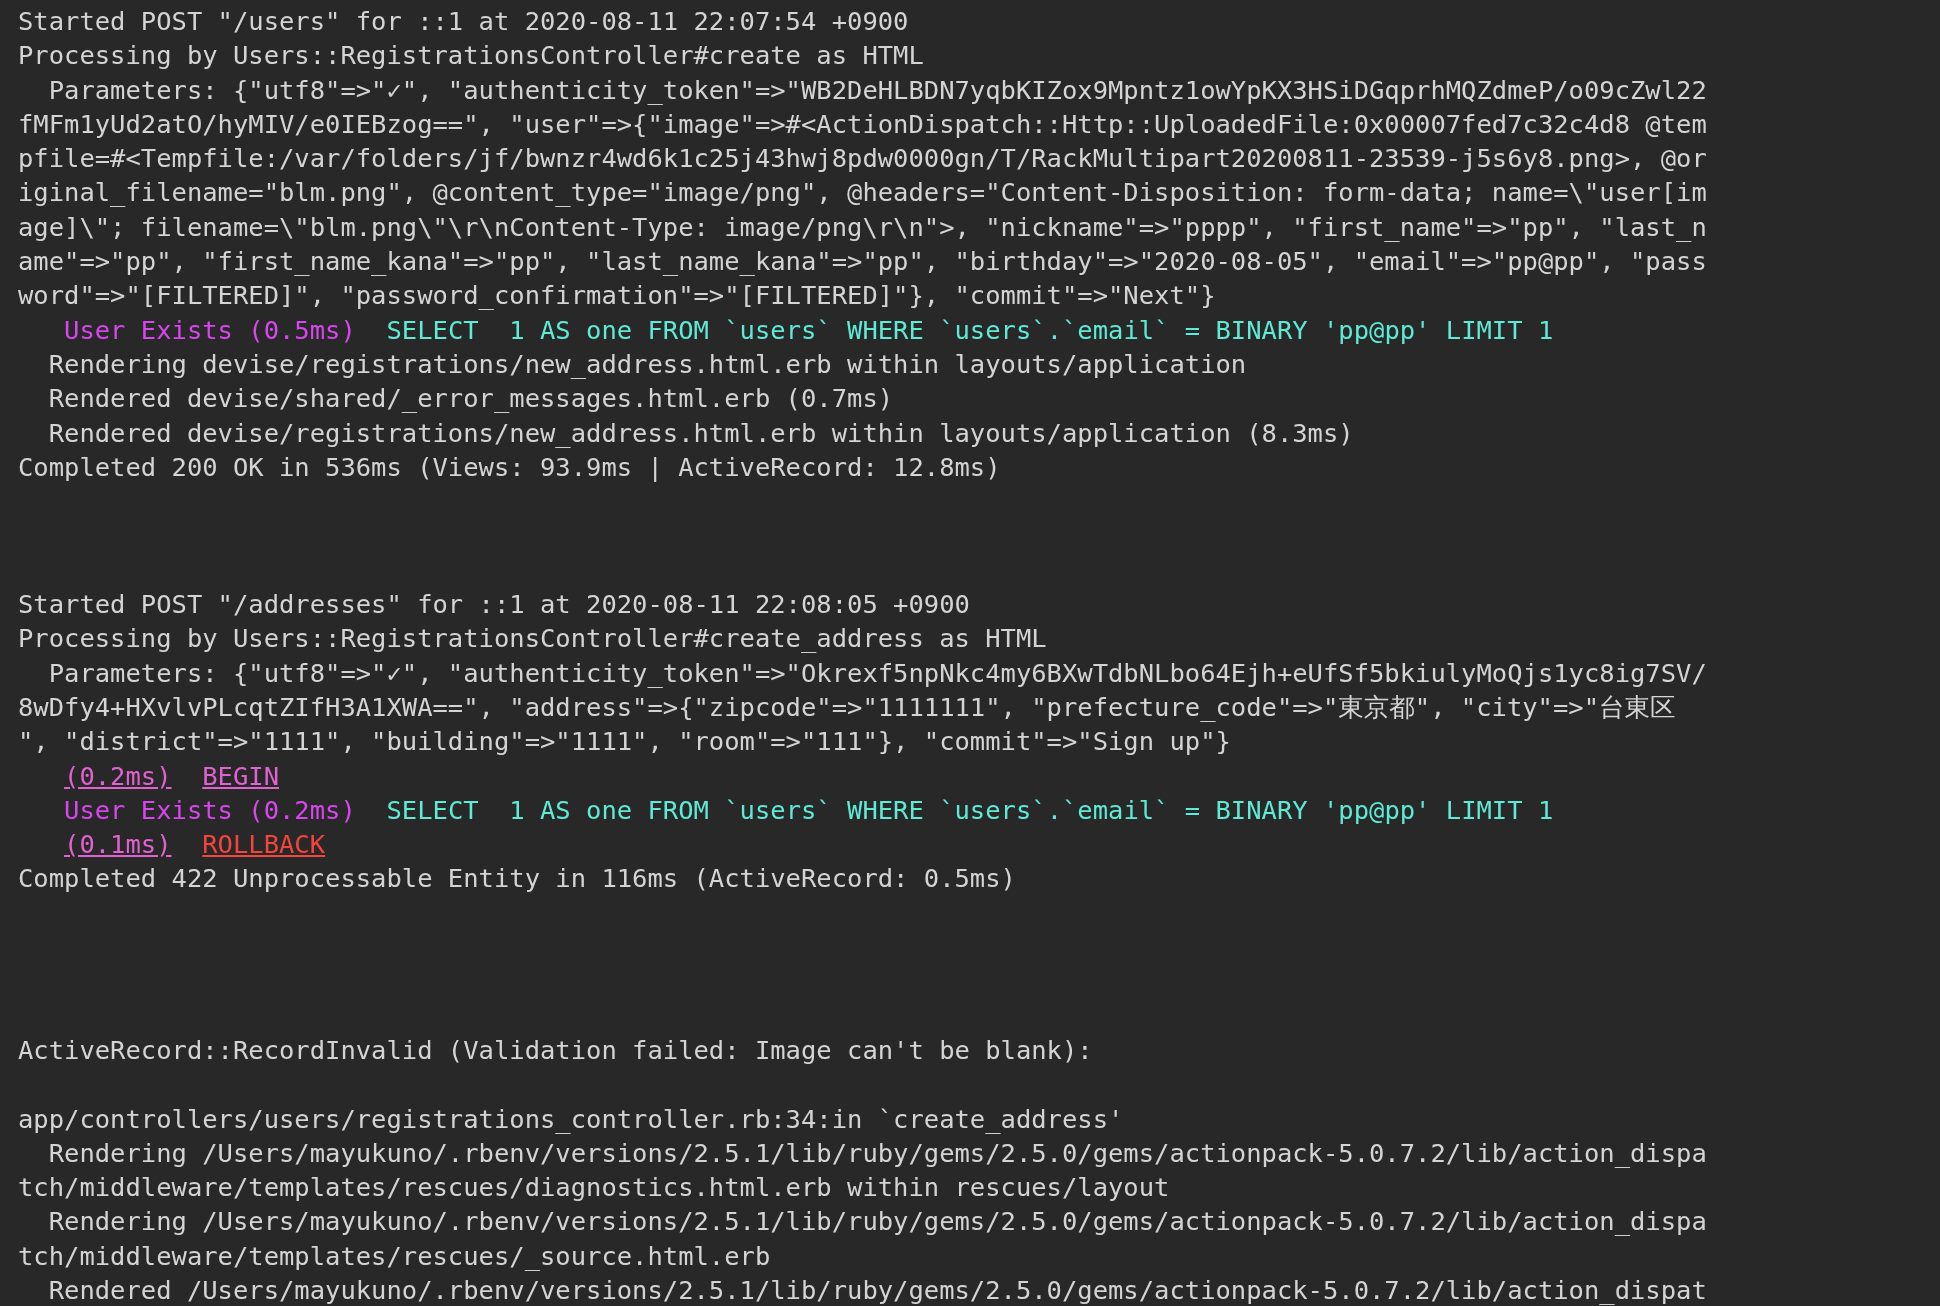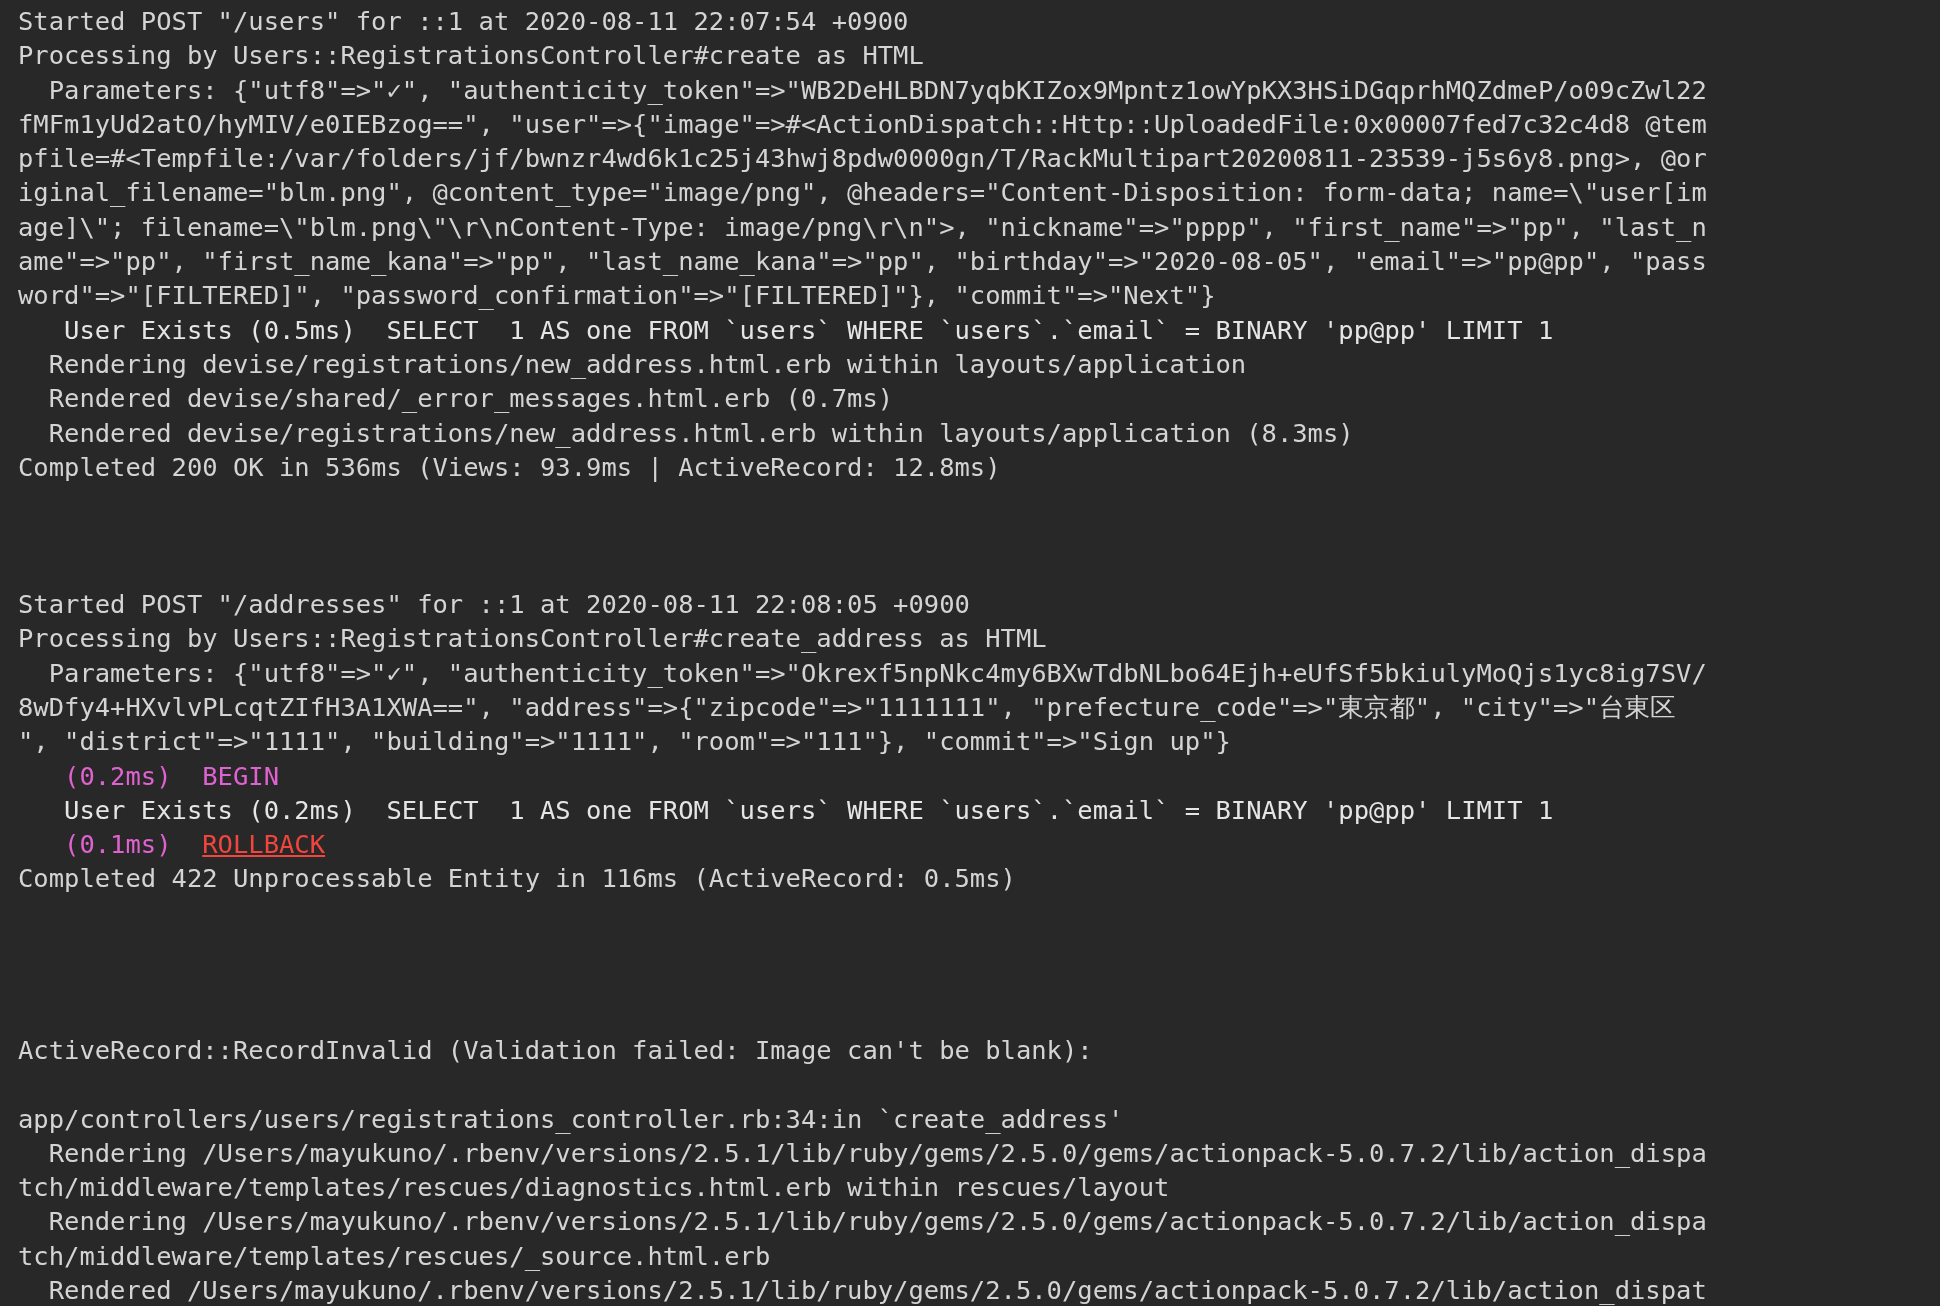--- a/index.html
+++ b/index.html
@@ -30,22 +30,22 @@
   }
   .line {
     display: block;
     height: 34.3px;
     padding-left: 18px;
     white-space: pre;
   }
   .line.blank { }
   
   .c-default { color: #d4d4d4; }
-  .c-cyan    { color: #e5e5e5; }
-  .c-blue    { color: #e5e5e5; }
-  .c-magenta { color: #e062d0; }
+  .c-cyan    { color: #d946ef; }
+  .c-blue    { color: #5eead4; }
+  .c-magenta { color: #e062d0; text-decoration: underline; }
   .c-red     { color: #f1453d; text-decoration: underline; }
   span { white-space: pre; }
 </style>
 </head>
 <body>
 
 <div id="terminal"><div class="line"><span class="c-default">Started POST "/users" for ::1 at 2020-08-11 22:07:54 +0900</span></div><div class="line"><span class="c-default">Processing by Users::RegistrationsController#create as HTML</span></div><div class="line"><span class="c-default">  Parameters: {"utf8"=&gt;"✓", "authenticity_token"=&gt;"WB2DeHLBDN7yqbKIZox9Mpntz1owYpKX3HSiDGqprhMQZdmeP/o09cZwl22</span></div><div class="line"><span class="c-default">fMFm1yUd2atO/hyMIV/e0IEBzog==", "user"=&gt;{"image"=&gt;#&lt;ActionDispatch::Http::UploadedFile:0x00007fed7c32c4d8 @tem</span></div><div class="line"><span class="c-default">pfile=#&lt;Tempfile:/var/folders/jf/bwnzr4wd6k1c25j43hwj8pdw0000gn/T/RackMultipart20200811-23539-j5s6y8.png&gt;, @or</span></div><div class="line"><span class="c-default">iginal_filename="blm.png", @content_type="image/png", @headers="Content-Disposition: form-data; name=\"user[im</span></div><div class="line"><span class="c-default">age]\"; filename=\"blm.png\"\r\nContent-Type: image/png\r\n"&gt;, "nickname"=&gt;"pppp", "first_name"=&gt;"pp", "last_n</span></div><div class="line"><span class="c-default">ame"=&gt;"pp", "first_name_kana"=&gt;"pp", "last_name_kana"=&gt;"pp", "birthday"=&gt;"2020-08-05", "email"=&gt;"pp@pp", "pass</span></div><div class="line"><span class="c-default">word"=&gt;"[FILTERED]", "password_confirmation"=&gt;"[FILTERED]"}, "commit"=&gt;"Next"}</span></div><div class="line"><span class="c-default">   </span><span class="c-cyan">User Exists (0.5ms)</span><span class="c-default">  </span><span class="c-blue">SELECT  1 AS one FROM `users` WHERE `users`.`email` = BINARY 'pp@pp' LIMIT 1</span></div><div class="line"><span class="c-default">  Rendering devise/registrations/new_address.html.erb within layouts/application</span></div><div class="line"><span class="c-default">  Rendered devise/shared/_error_messages.html.erb (0.7ms)</span></div><div class="line"><span class="c-default">  Rendered devise/registrations/new_address.html.erb within layouts/application (8.3ms)</span></div><div class="line"><span class="c-default">Completed 200 OK in 536ms (Views: 93.9ms | ActiveRecord: 12.8ms)</span></div><div class="line blank"><span class="c-default"></span></div><div class="line blank"><span class="c-default"></span></div><div class="line blank"><span class="c-default"></span></div><div class="line"><span class="c-default">Started POST "/addresses" for ::1 at 2020-08-11 22:08:05 +0900</span></div><div class="line"><span class="c-default">Processing by Users::RegistrationsController#create_address as HTML</span></div><div class="line"><span class="c-default">  Parameters: {"utf8"=&gt;"✓", "authenticity_token"=&gt;"Okrexf5npNkc4my6BXwTdbNLbo64Ejh+eUfSf5bkiulyMoQjs1yc8ig7SV/</span></div><div class="line"><span class="c-default">8wDfy4+HXvlvPLcqtZIfH3A1XWA==", "address"=&gt;{"zipcode"=&gt;"1111111", "prefecture_code"=&gt;"東京都", "city"=&gt;"台東区</span></div><div class="line"><span class="c-default">", "district"=&gt;"1111", "building"=&gt;"1111", "room"=&gt;"111"}, "commit"=&gt;"Sign up"}</span></div><div class="line"><span class="c-default">   </span><span class="c-magenta">(0.2ms)</span><span class="c-default">  </span><span class="c-magenta">BEGIN</span></div><div class="line"><span class="c-default">   </span><span class="c-cyan">User Exists (0.2ms)</span><span class="c-default">  </span><span class="c-blue">SELECT  1 AS one FROM `users` WHERE `users`.`email` = BINARY 'pp@pp' LIMIT 1</span></div><div class="line"><span class="c-default">   </span><span class="c-magenta">(0.1ms)</span><span class="c-default">  </span><span class="c-red">ROLLBACK</span></div><div class="line"><span class="c-default">Completed 422 Unprocessable Entity in 116ms (ActiveRecord: 0.5ms)</span></div><div class="line blank"><span class="c-default"></span></div><div class="line blank"><span class="c-default"></span></div><div class="line blank"><span class="c-default"></span></div><div class="line blank"><span class="c-default"></span></div><div class="line"><span class="c-default">ActiveRecord::RecordInvalid (Validation failed: Image can't be blank):</span></div><div class="line blank"><span class="c-default"></span></div><div class="line"><span class="c-default">app/controllers/users/registrations_controller.rb:34:in `create_address'</span></div><div class="line"><span class="c-default">  Rendering /Users/mayukuno/.rbenv/versions/2.5.1/lib/ruby/gems/2.5.0/gems/actionpack-5.0.7.2/lib/action_dispa</span></div><div class="line"><span class="c-default">tch/middleware/templates/rescues/diagnostics.html.erb within rescues/layout</span></div><div class="line"><span class="c-default">  Rendering /Users/mayukuno/.rbenv/versions/2.5.1/lib/ruby/gems/2.5.0/gems/actionpack-5.0.7.2/lib/action_dispa</span></div><div class="line"><span class="c-default">tch/middleware/templates/rescues/_source.html.erb</span></div><div class="line"><span class="c-default">  Rendered /Users/mayukuno/.rbenv/versions/2.5.1/lib/ruby/gems/2.5.0/gems/actionpack-5.0.7.2/lib/action_dispat</span></div></div>
 
 </body></html>

